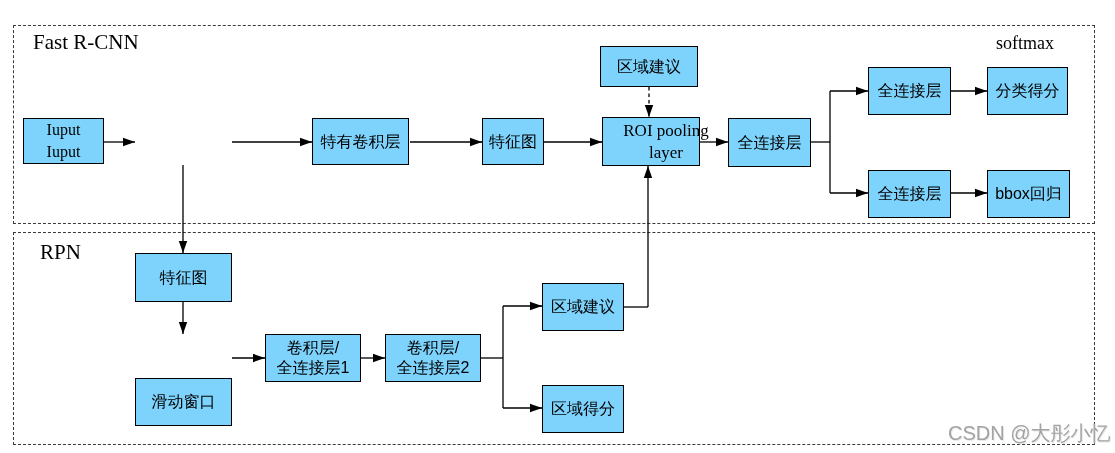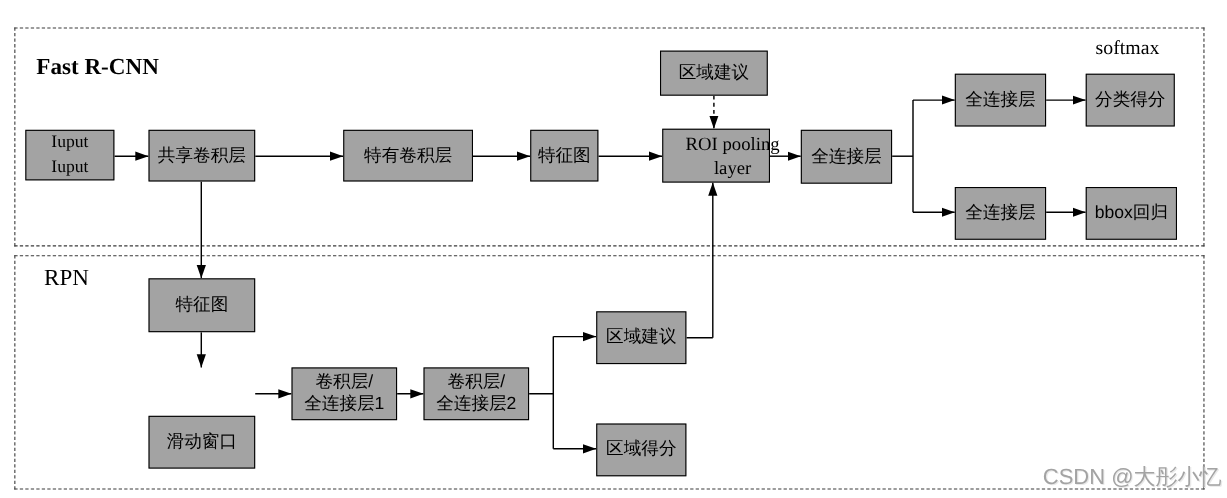--- a/index.html
+++ b/index.html
@@ -18,45 +18,45 @@
   #region-fast-rcnn { left:13px; top:25px;  width:1080px; height:197px; }
   #region-rpn       { left:13px; top:232px; width:1080px; height:211px; }
 
   .region-label {
     position:absolute;
     font-family:"Liberation Serif", serif;
     font-size:21px;
     color:#000;
     white-space:nowrap;
   }
-  #lbl-fast-rcnn { left:33px;  top:48px;font-weight:bold; }
+  #lbl-fast-rcnn { left:33px;  top:30px; }
   #lbl-rpn       { left:40px;  top:240px; }
   #lbl-softmax   { left:996px; top:33px; font-size:18px; }
 
   .node {
     position:absolute;
     box-sizing:border-box;
     border:1.4px solid #000;
-    background:#a3a3a3;
+    background:#7dd3fc;
     display:flex;
     flex-direction:column;
     align-items:center;
     justify-content:center;
     text-align:right;
     font-size:16px;
     line-height:20px;
     color:#000;
     white-space:nowrap;
     z-index:2;
   }
   .node.serif { font-family:"Liberation Serif", serif; font-size:17px; line-height:22px; }
 
   #n-input-image        { left:23px;  top:118px; width:81px; height:46px; font-size:16px; }
   #n-shared-conv        { left:135px; top:118px; width:97px; height:47px; }
-  #n-unique-conv        { left:312px; top:118px; width:118px; height:47px; }
+  #n-unique-conv        { left:312px; top:118px; width:97px; height:47px; }
   #n-feature-map-top    { left:482px; top:118px; width:62px; height:47px; }
   #n-region-proposal-top{ left:600px; top:46px;  width:98px; height:41px; }
   #n-roi-pooling        { left:602px; top:117px; width:98px; height:49px;padding-left:30px; }
   #n-fc-main            { left:728px; top:118px; width:83px; height:49px; }
   #n-fc-cls             { left:868px; top:67px;  width:83px; height:48px; }
   #n-cls-score          { left:987px; top:67px;  width:81px; height:48px; }
   #n-fc-bbox            { left:868px; top:170px; width:83px; height:48px; }
   #n-bbox-reg           { left:987px; top:170px; width:83px; height:48px; }
   #n-feature-map-rpn    { left:135px; top:253px; width:97px; height:49px; }
   #n-sliding-window     { left:135px; top:334px; width:97px; height:48px;margin-top:44px; }
@@ -133,23 +133,20 @@
     <line x1="830" y1="193" x2="868" y2="193" marker-end="url(#arrow)"></line>
     <line x1="951" y1="91" x2="987" y2="91" marker-end="url(#arrow)"></line>
     <line x1="951" y1="193" x2="987" y2="193" marker-end="url(#arrow)"></line>
   </svg>
 
   <div class="node serif" id="n-input-image">
     <span>Iuput</span>
     <span>Iuput</span>
   </div>
 
-  <div class="node" id="n-shared-conv">
-    <span>共享卷积层</span>
-  </div>
 
   <div class="node" id="n-unique-conv">
     <span>特有卷积层</span>
   </div>
 
   <div class="node" id="n-feature-map-top">
     <span>特征图</span>
   </div>
 
   <div class="node" id="n-region-proposal-top">

